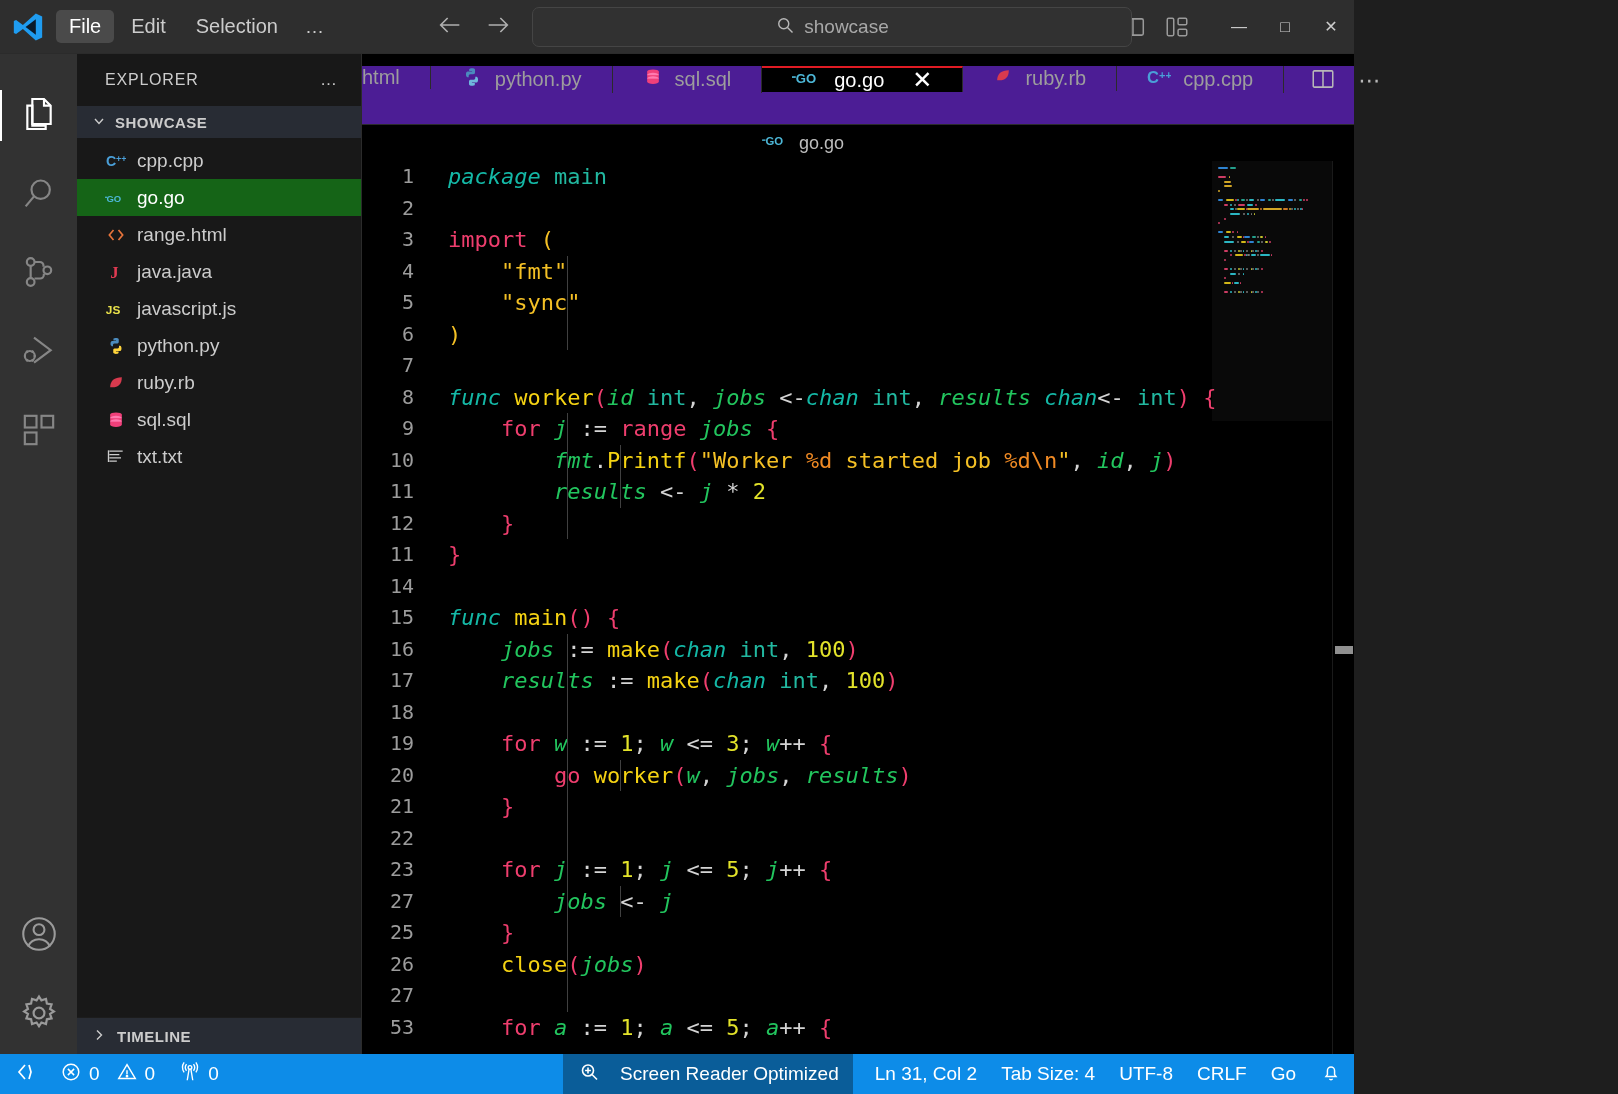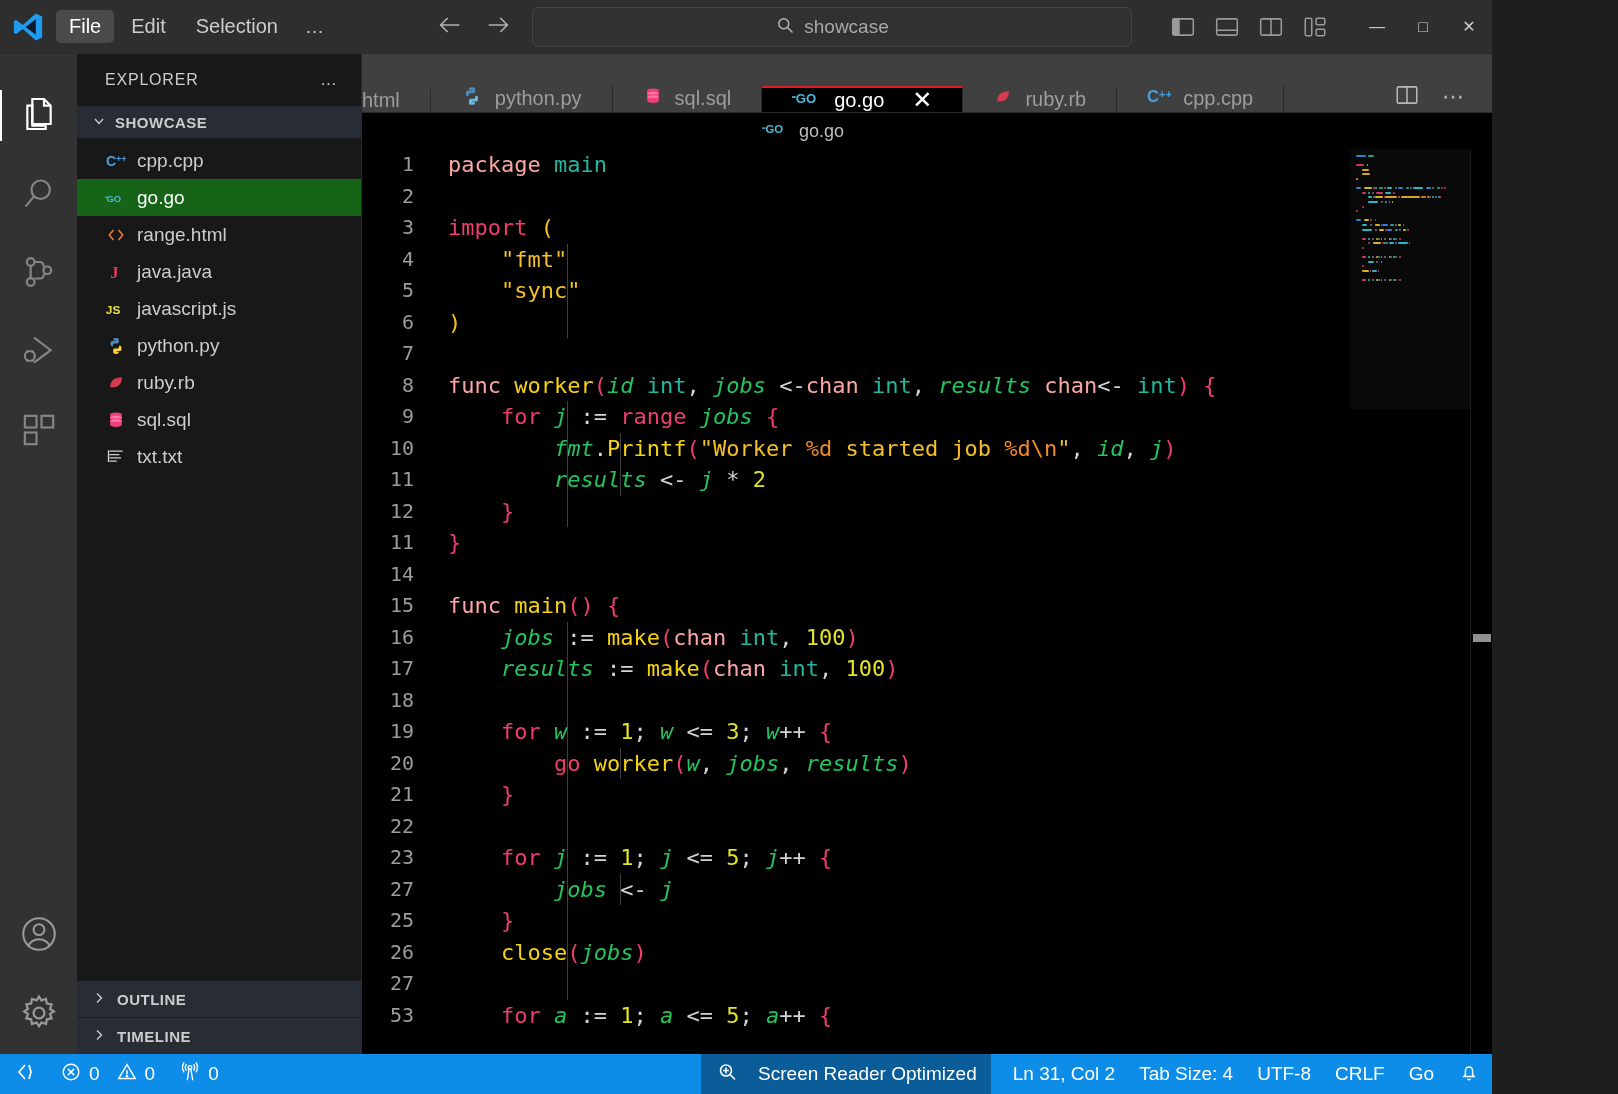--- a/index.html
+++ b/index.html
@@ -3,21 +3,21 @@
 <meta charset="utf-8">
 <style>
   * { box-sizing: border-box; margin: 0; padding: 0; }
   html, body {
     width: 1618px; height: 1094px;
     background: #1e1e1e;
     font-family: "Liberation Sans", sans-serif;
     overflow: hidden;
   }
   #app {
-    width: 1492px; height: 1094px;
+    width: 1354px; height: 1094px;
     display: flex; flex-direction: column;
     background: #181818;
   }
 
   
   .titlebar {
     height: 54px; min-height: 54px;
     background: #2e2e2e;
     display: flex; align-items: center;
     position: relative;
@@ -92,23 +92,24 @@
   .sb-foot-section {
     height: 37px; display: flex; align-items: center; gap: 10px;
     padding-left: 14px; background: #282c34; color: #cccccc;
     font-size: 15px; font-weight: bold; letter-spacing: 0.5px;
     border-top: 1px solid #1c1c1c;
   }
 
   
   .editorgroup { flex: 1; display: flex; flex-direction: column; min-width: 0; background: #000000; }
   .tabsbar {
-    height: 59px; min-height: 59px; background: #404040;
-    display: flex; align-items: flex-end;
+    height: 59px; min-height: 59px; background: #4c1d95;
+    display: flex; align-items: flex-start;
     border-bottom: 1px solid #2b2b2b;
+    margin-top: 12px;
   }
   .tab {
     display: flex; align-items: center; gap: 12px;
     padding: 0 30px; font-size: 20px; color: #9d9d9d;
     border-right: 1px solid #2b2b2b; position: relative;
     white-space: nowrap;
   }
   .tab.partial { padding-left: 0; padding-right: 30px; color: #9d9d9d; }
   .tab.active {
     background: #000000; color: #ffffff;
@@ -153,21 +154,21 @@
   }
   .editor-scrollbar {
     position: absolute; right: 0; top: 0; width: 22px; height: 100%;
     background: #000000; border-left: 1px solid #1a1a1a;
   }
   .editor-scrollbar .slider {
     position: absolute; left: 2px; width: 18px; background: #c0c0c0; opacity: .75;
   }
 
   
-  .k-kw    { color: #fca5a5; }  
+  .k-kw    { color: #14b8a6; font-style: italic; }  
   .k-pk    { color: #22b8a0; }  
   .k-ctrl  { color: #ef3e6e; }  
   .k-str   { color: #f4c025; }  
   .k-fmt   { color: #f08a24; }  
   .k-fn    { color: #f5d313; }  
   .k-var   { color: #22c55e; font-style: italic; }  
   .k-punc  { color: #ef3e6e; }  
   .k-num   { color: #e3e32a; }  
   .k-op    { color: #d4d4d4; }
   .k-plain { color: #d4d4d4; }
@@ -423,28 +424,20 @@
           <span class="file-icon">
             <svg width="20" height="20" viewBox="0 0 24 24" stroke="#cccccc" stroke-width="1.5" fill="none">
               <path d="M4 5 h16 M4 9 h12 M4 13 h14 M4 17 h9"></path>
                 <path d="M3 4 V18" stroke-width="1.6"></path>
             </svg>
           </span>
           <span>txt.txt</span>
         </div>
       </div>
 
-      <div class="sb-foot-section">
-        <span>
-          <svg width="16" height="16" viewBox="0 0 16 16" fill="none" stroke="#cccccc" stroke-width="1.4">
-              <path d="M6 3.5 L10.5 8 L6 12.5"></path>
-            </svg>
-        </span>
-        <span>OUTLINE</span>
-      </div>
       <div class="sb-foot-section">
         <span>
           <svg width="16" height="16" viewBox="0 0 16 16" fill="none" stroke="#cccccc" stroke-width="1.4">
               <path d="M6 3.5 L10.5 8 L6 12.5"></path>
             </svg>
         </span>
         <span>TIMELINE</span>
       </div>
     </div>
 

